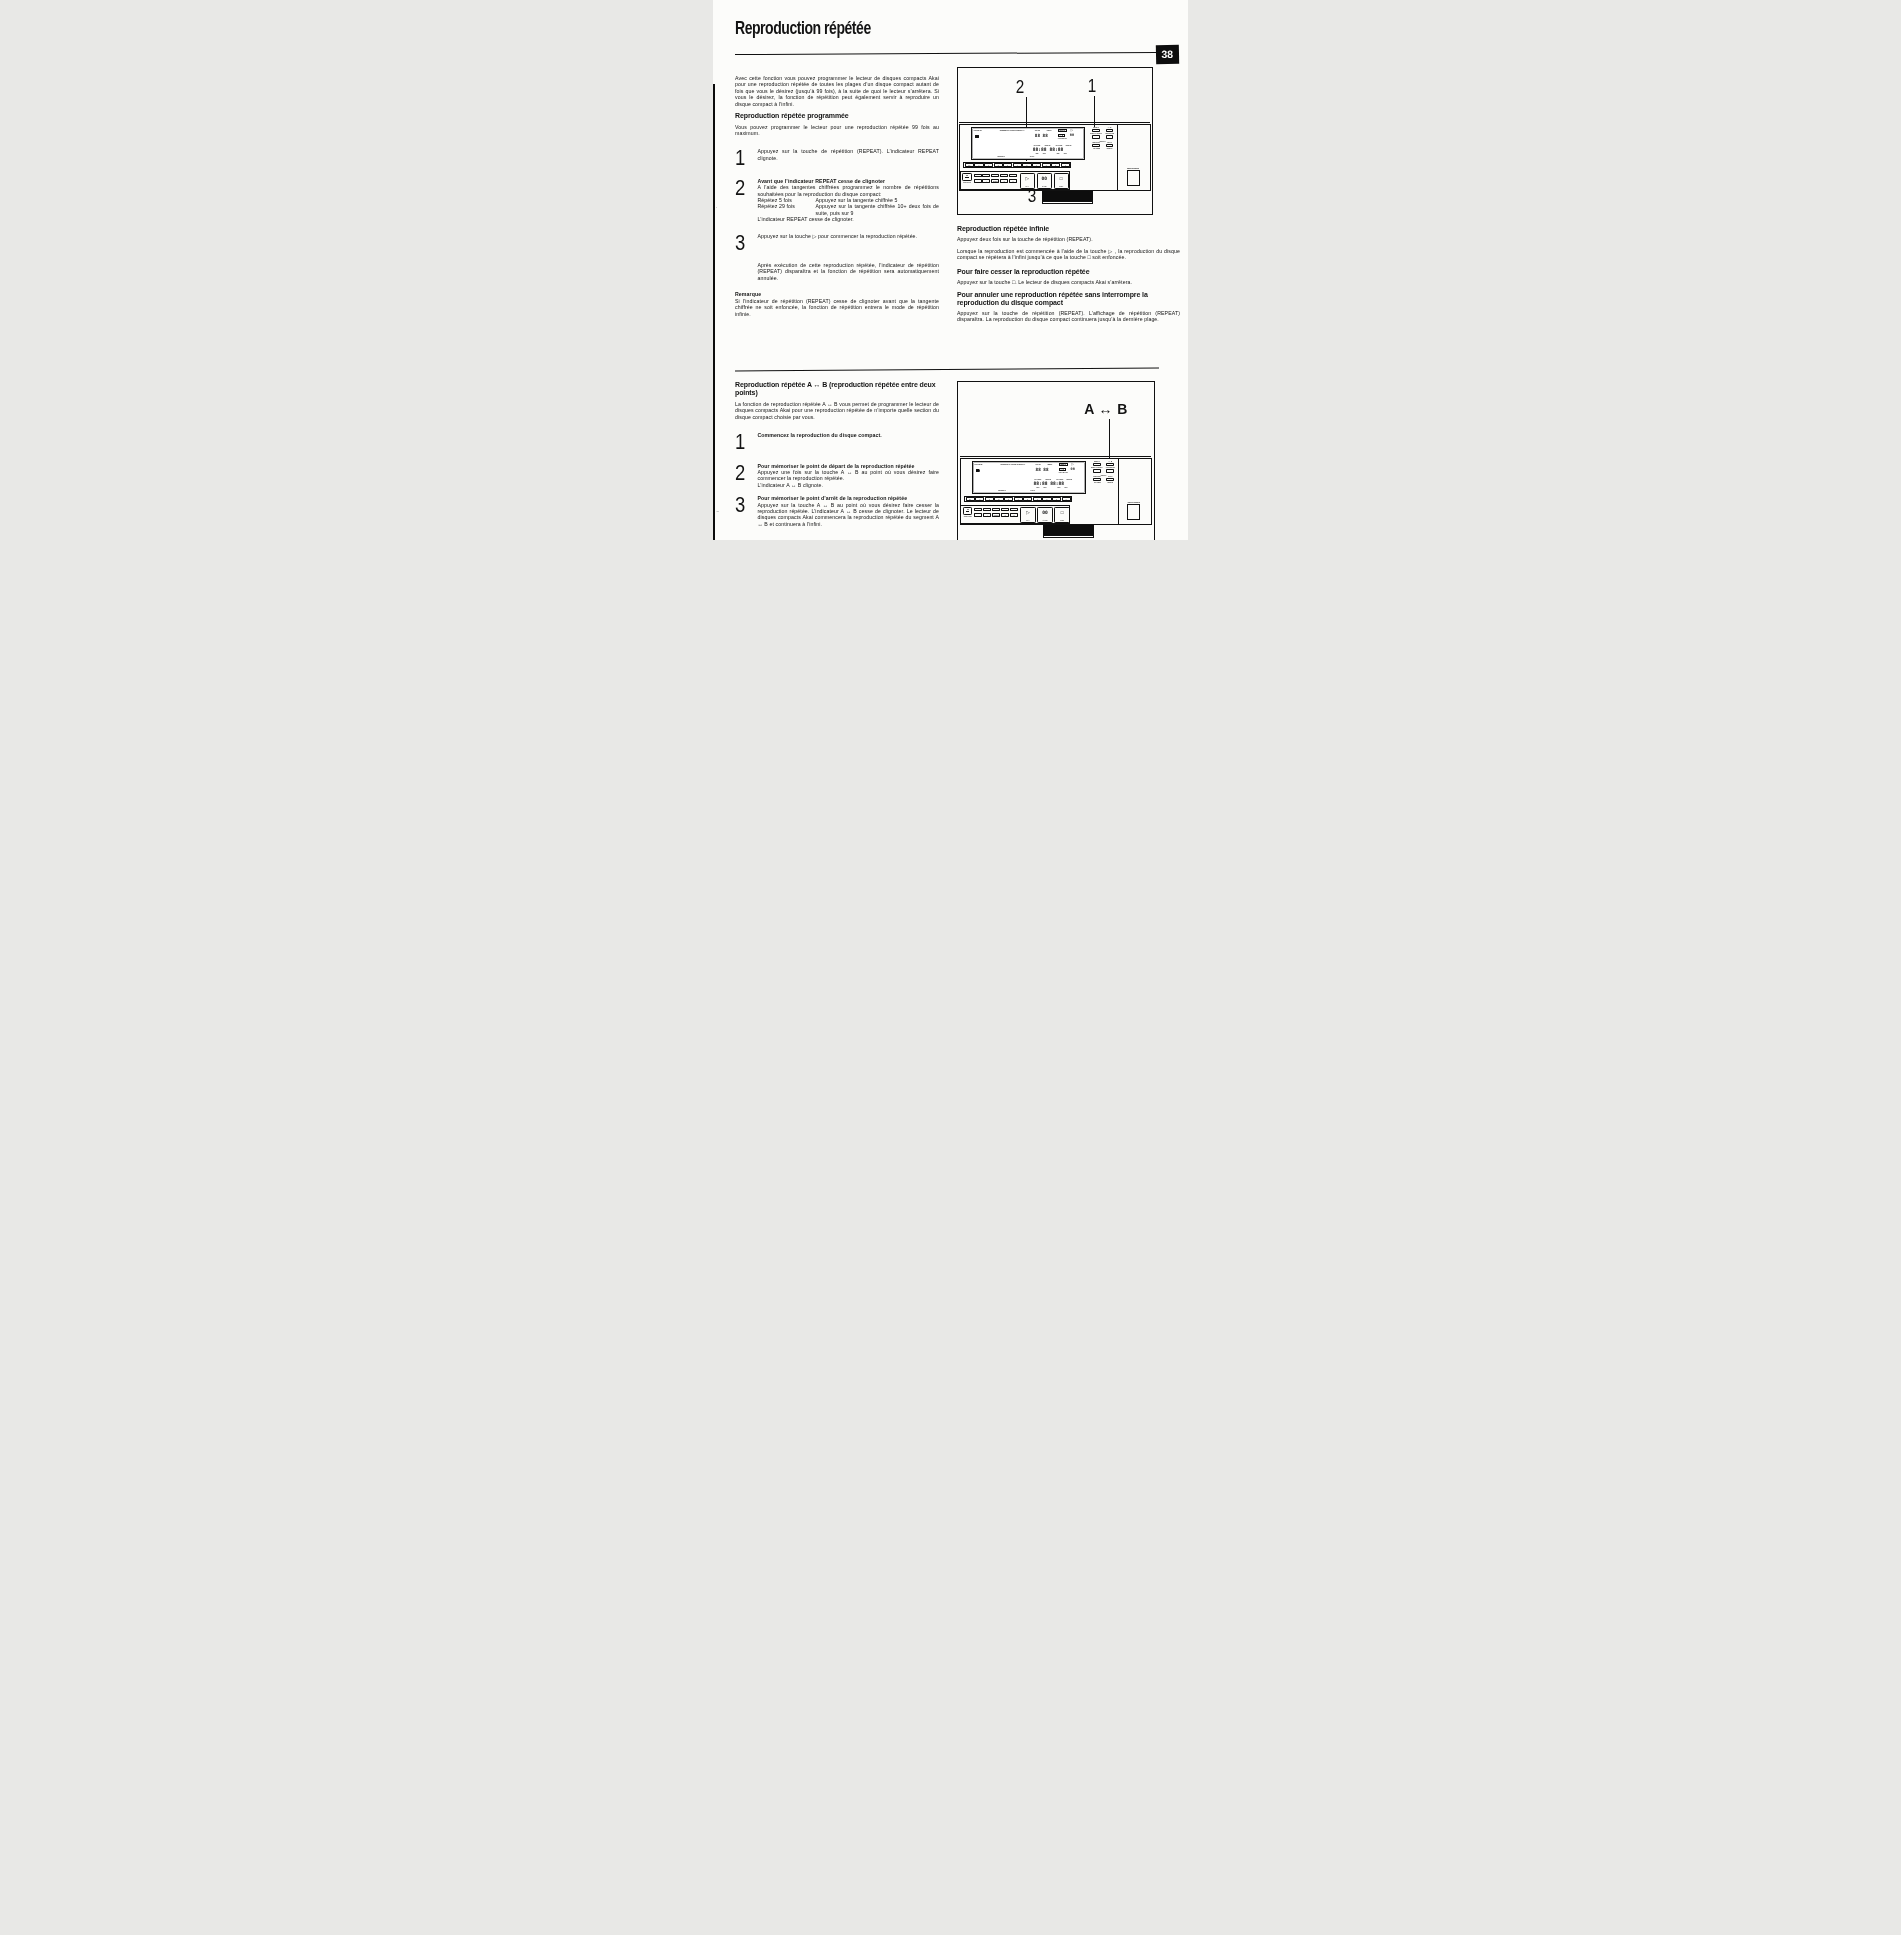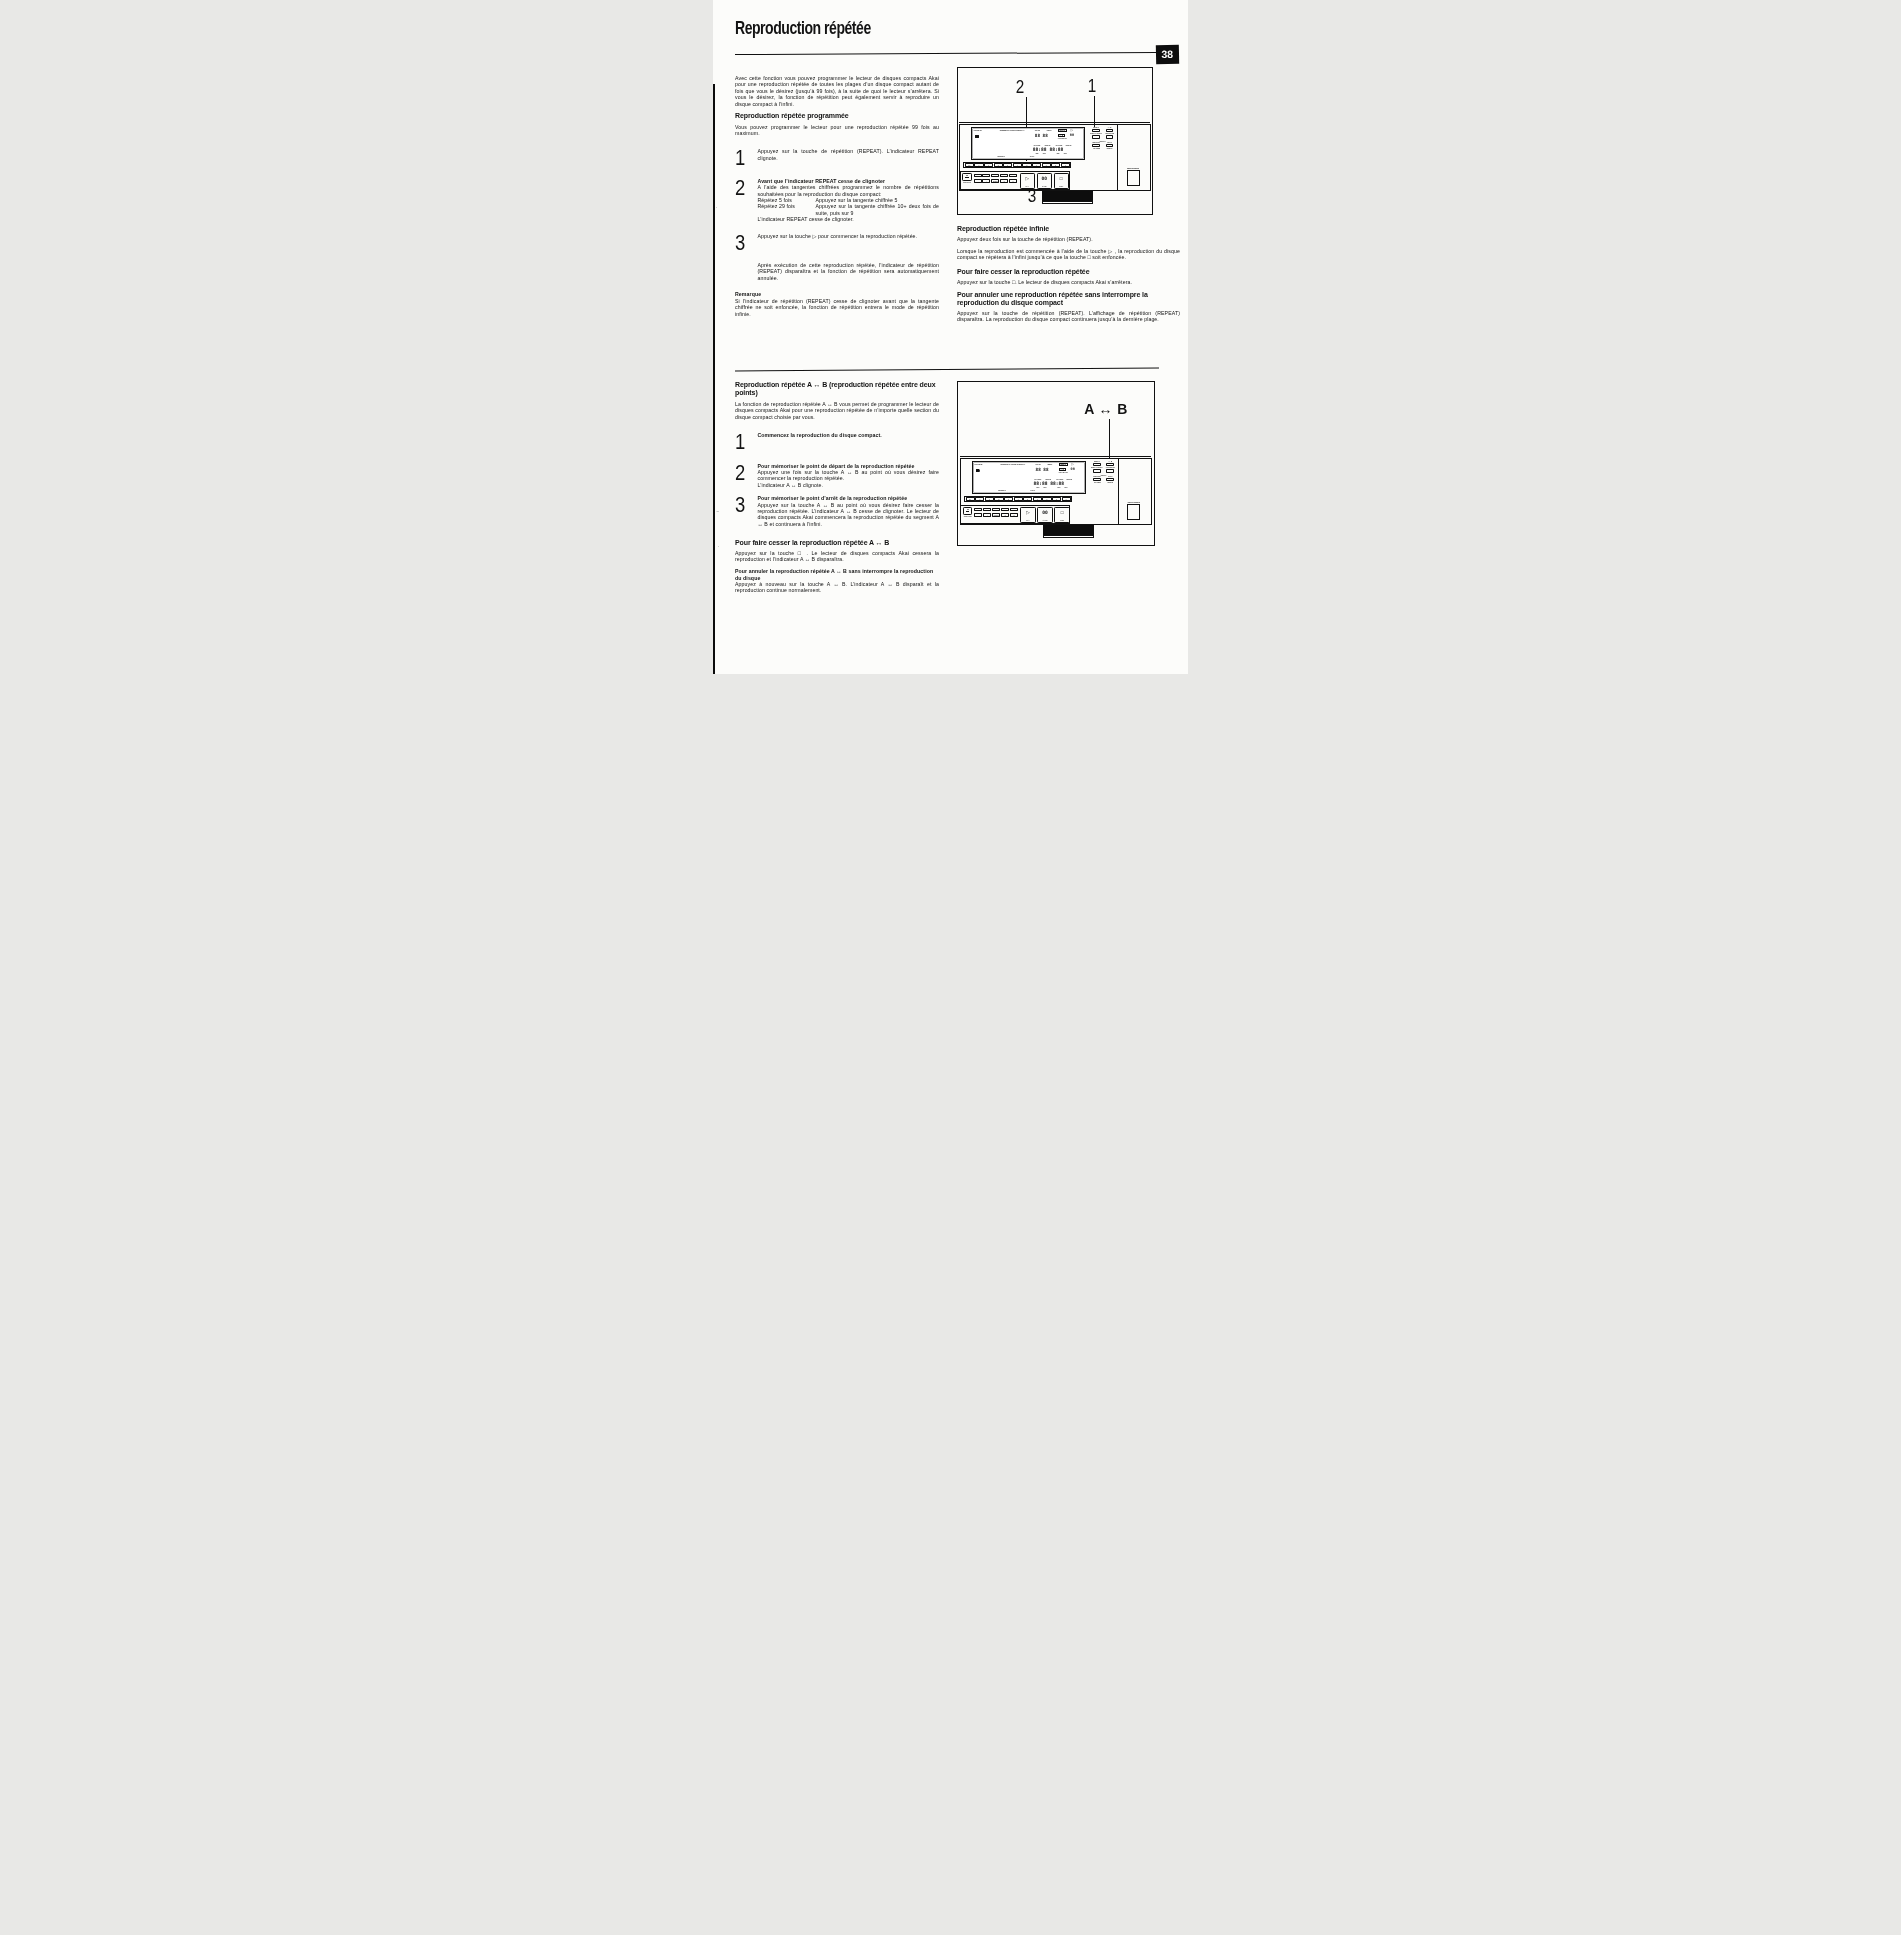--- a/index.html
+++ b/index.html
@@ -1,16 +1,16 @@
 <!DOCTYPE html>
 <html style="font-size:6.2px"><head>
 <meta charset="utf-8">
 <style>
   html,body{margin:0;padding:0;background:#e8e8e6;}
-  .page{position:relative;width:475px;height:674px;margin:0 auto;background:#fcfcfa;color:#141414;
+  .page{position:relative;width:475px;height:540px;margin:0 auto;background:#fcfcfa;color:#141414;
         font-family:"Liberation Sans","DejaVu Sans",sans-serif;overflow:hidden;}
   
   .title{position:absolute;left:22px;top:19.4px;font-size:18px;line-height:19.4px;font-weight:700;
          letter-spacing:-0.6px;transform:scaleX(.78);transform-origin:left top;white-space:nowrap;}
   .headrule{position:absolute;left:22px;top:53px;width:422px;height:1.2px;background:#111;
             transform:rotate(-.3deg);}
   .badge{position:absolute;left:443px;top:45px;width:22.5px;height:18.6px;background:#0d0d0d;
          transform:rotate(-1.2deg);display:flex;align-items:center;justify-content:center;}
   .badge span{color:#fff;font-size:10.5px;font-weight:700;}
   

